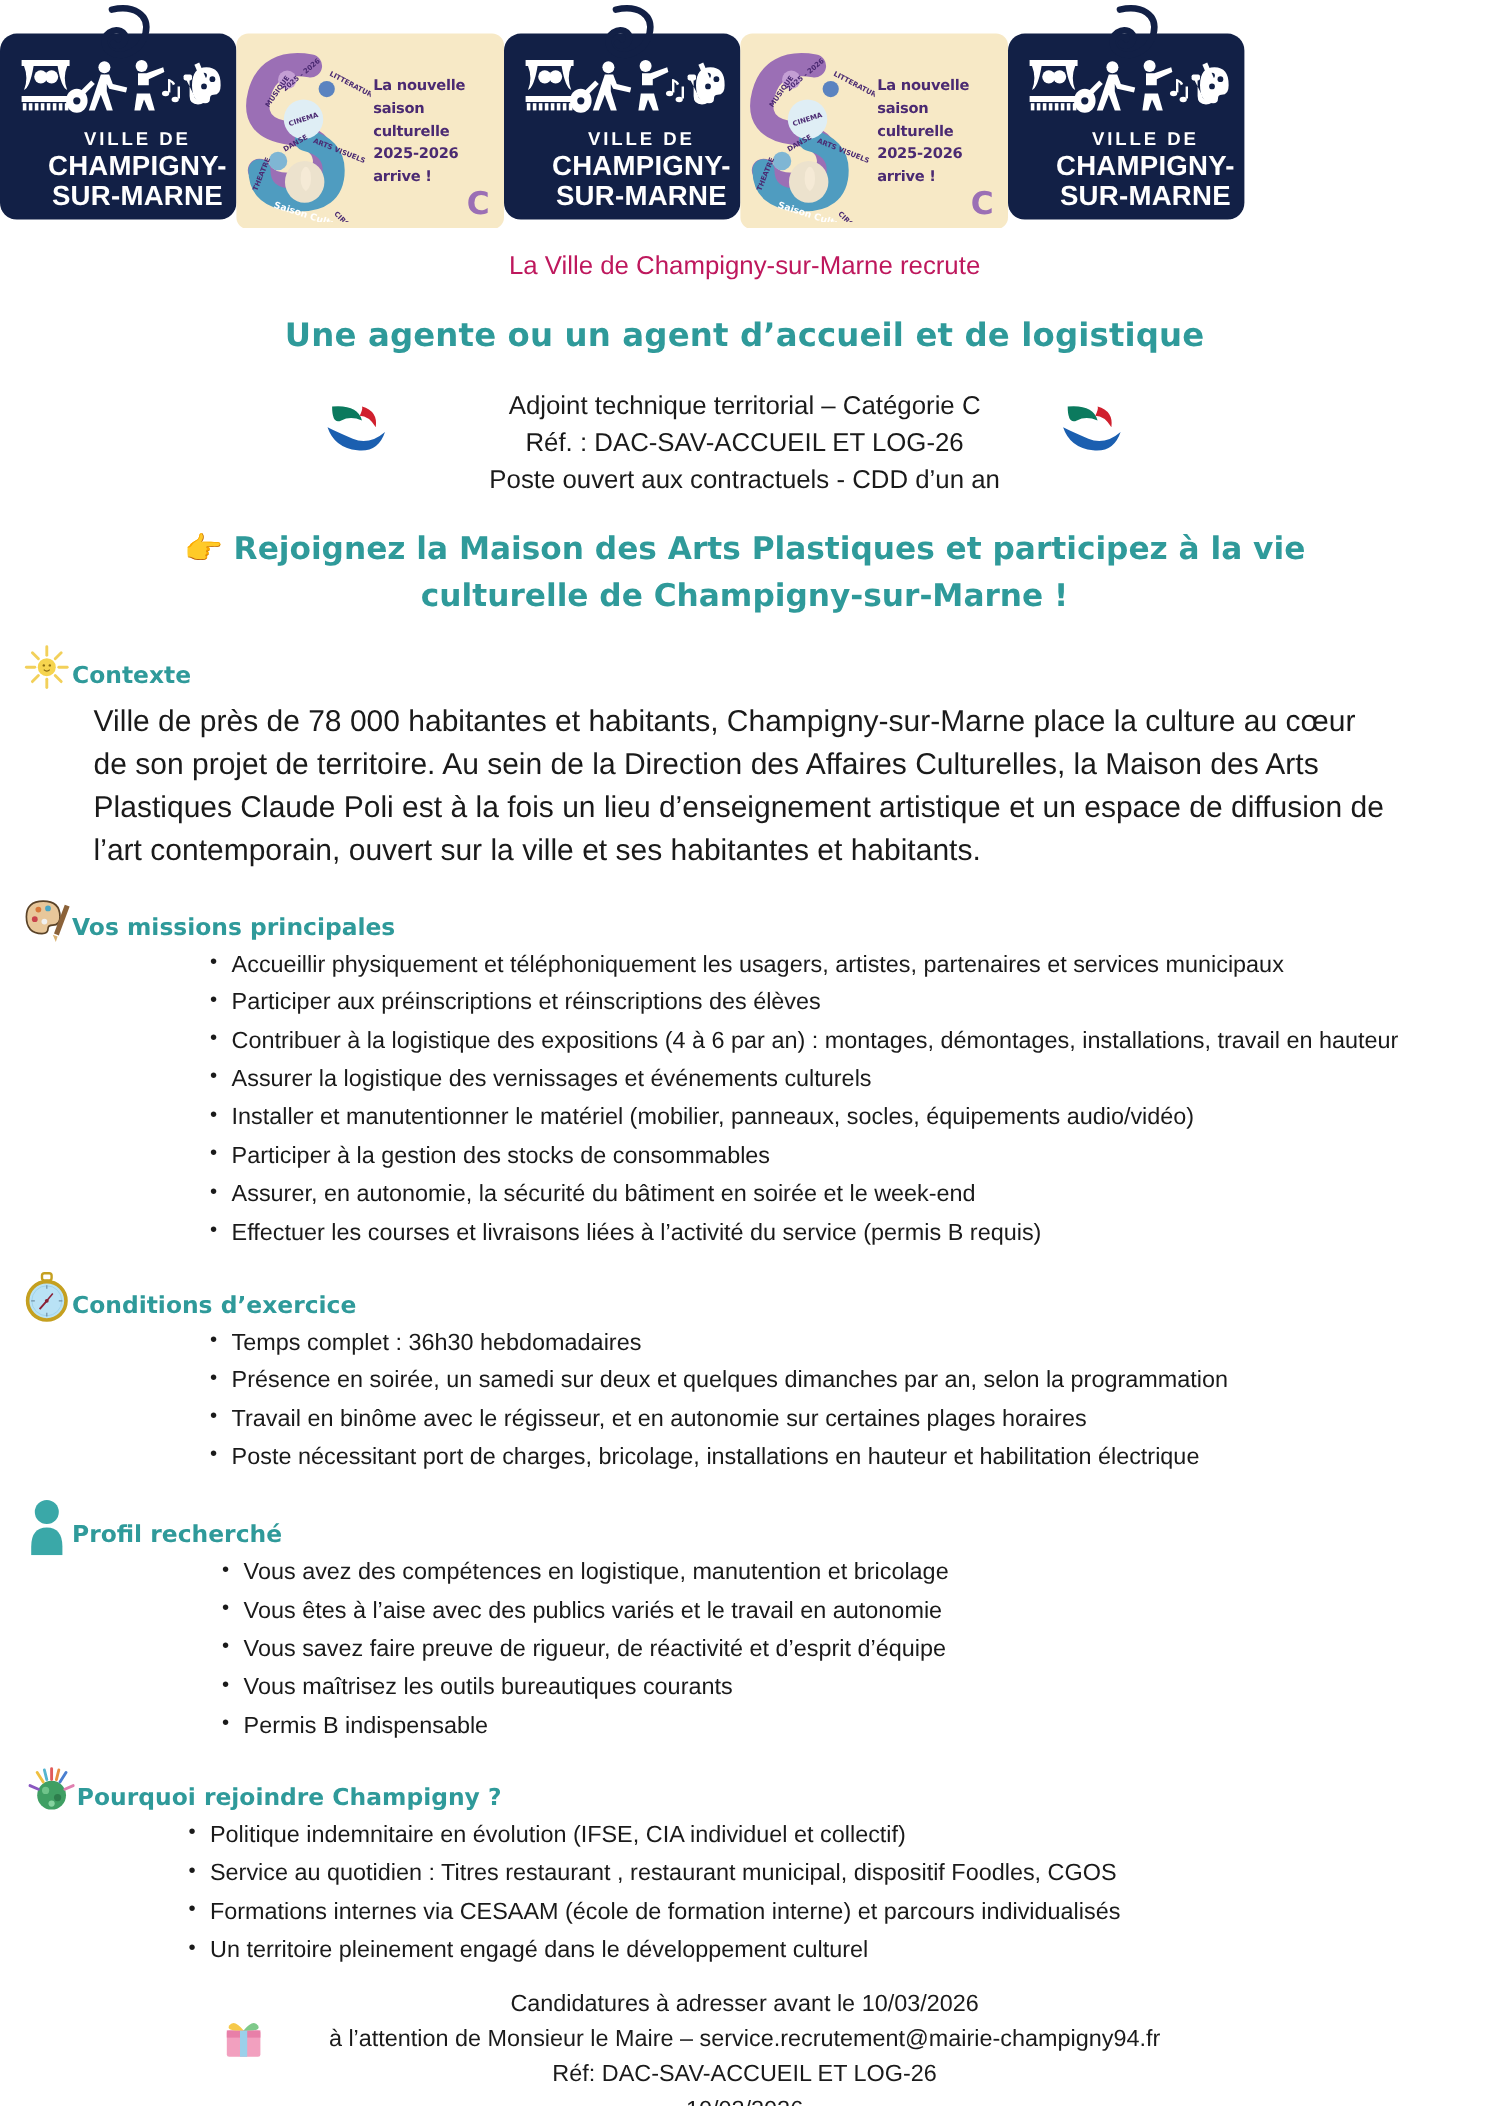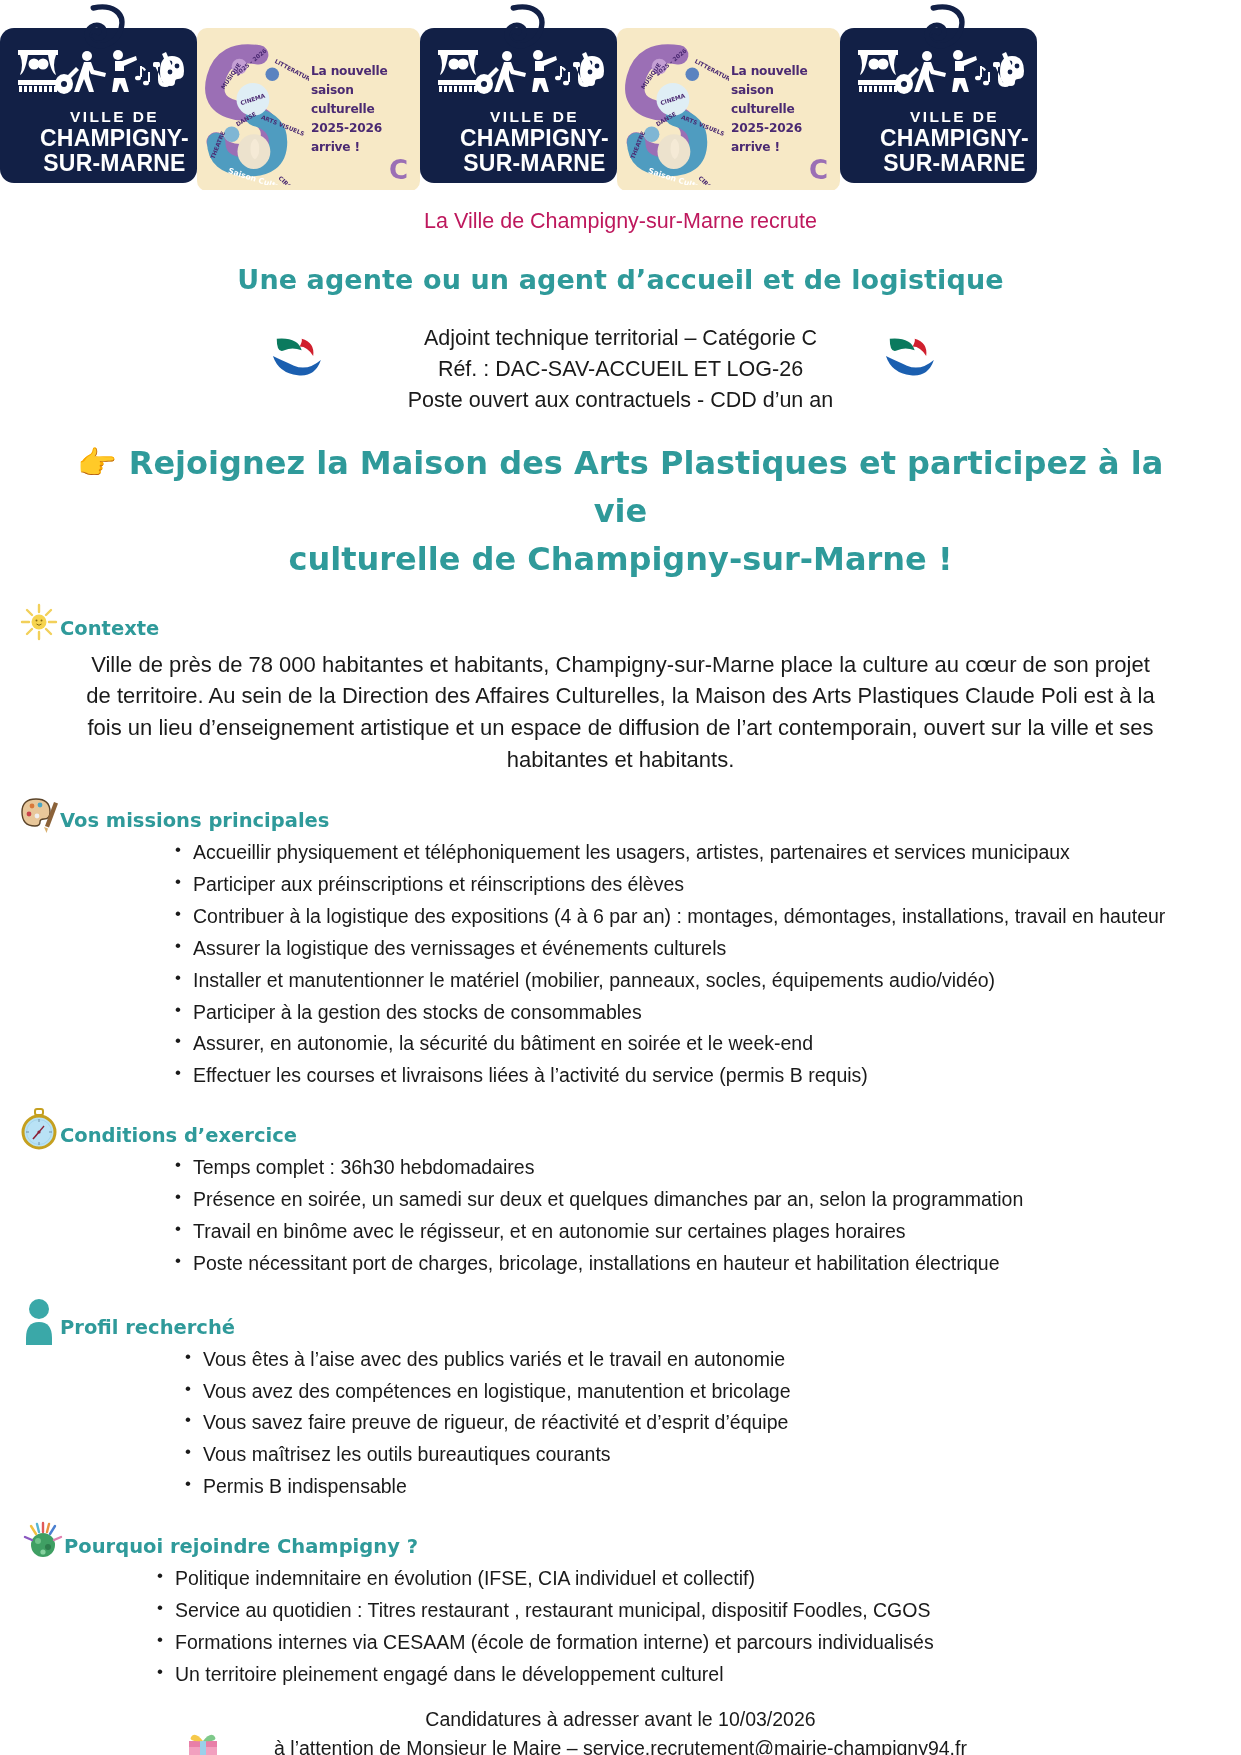--- a/index.html
+++ b/index.html
@@ -108,21 +108,21 @@
     margin-top:28px;
   }
   .sub-wrap{position:relative;}
   .flag-logo{position:absolute;width:58px;height:46px;top:12px;}
   .flag-logo.left{left:265px;}
   .flag-logo.right{right:305px;}
 
   .hero-call{
     text-align:center;
     margin-top:22px;
-    font-size:32px;
+    font-size:26px;
     font-weight:700;
     color:#2f9a9a;
     font-family:"DejaVu Sans", sans-serif;
     line-height:1.5;
     padding:0 60px;
   }
   .hero-call .pointer{color:#f4c430;}
 
   
   .section{position:relative;margin-top:18px;}
@@ -135,24 +135,24 @@
   }
   .sec-icon{width:42px;height:42px;flex:0 0 auto;display:flex;align-items:center;justify-content:center;}
   .sec-title{
     color:#2f9a9a;
     font-size:19.5px;
     font-weight:700;
     font-family:"DejaVu Sans", sans-serif;
     padding-bottom:3px;
   }
   .body-text{
-    font-size:22px;
+    font-size:25px;
     line-height:1.44;
     margin:6px 78px 0 78px;
-    text-align:center;
+    text-align:left;
   }
   ul.bullets{
     margin:4px 0 0 0;
     padding-left:128px;
     list-style:none;
     font-size:19.5px;
     line-height:1.43;
   }
   ul.bullets li{
     position:relative;
@@ -522,22 +522,22 @@
     <div class="section-head">
       <span class="sec-icon">
         <svg width="40" height="48" viewBox="0 0 40 48">
           <circle cx="20" cy="12" r="10" fill="#3aa8a8"></circle>
           <path d="M20 25 q13 0 13 16 v7 h-26 v-7 q0 -16 13 -16z" fill="#3aa8a8"></path>
         </svg>
       </span>
       <span class="sec-title">Profil recherché</span>
     </div>
     <ul class="bullets indent">
+      <li>Vous avez des compétences en logistique, manutention et bricolage</li>
       <li>Vous êtes à l’aise avec des publics variés et le travail en autonomie</li>
-      <li>Vous avez des compétences en logistique, manutention et bricolage</li>
       <li>Vous savez faire preuve de rigueur, de réactivité et d’esprit d’équipe</li>
       <li>Vous maîtrisez les outils bureautiques courants</li>
       <li>Permis B indispensable</li>
     </ul>
   </div>
 
   <div class="section" style="margin-top:18px;">
     <div class="section-head" style="padding-left:22px;">
       <span class="sec-icon">
         <svg width="40" height="42" viewBox="0 0 40 42">

